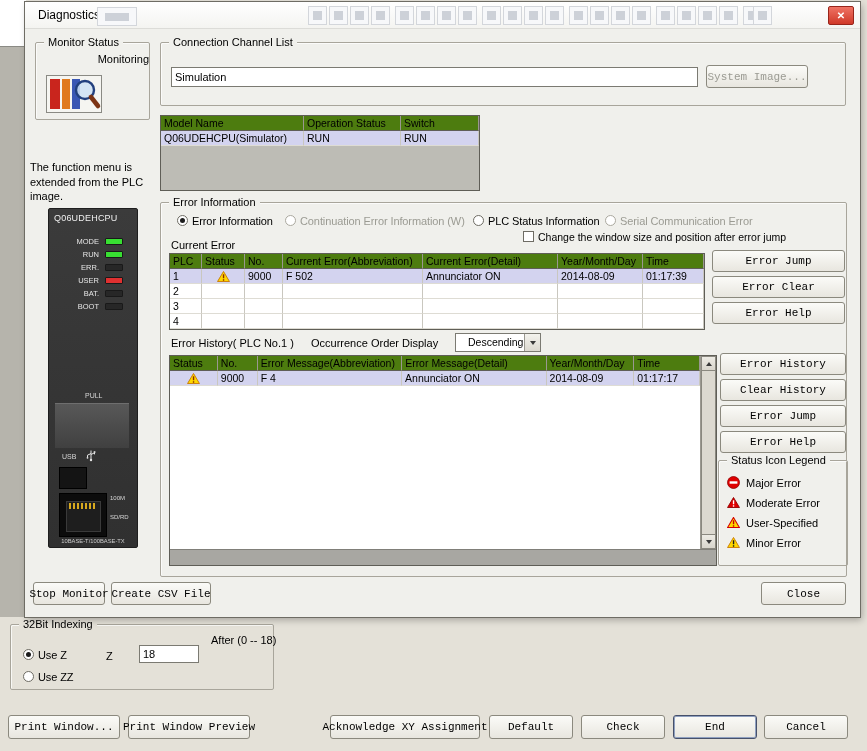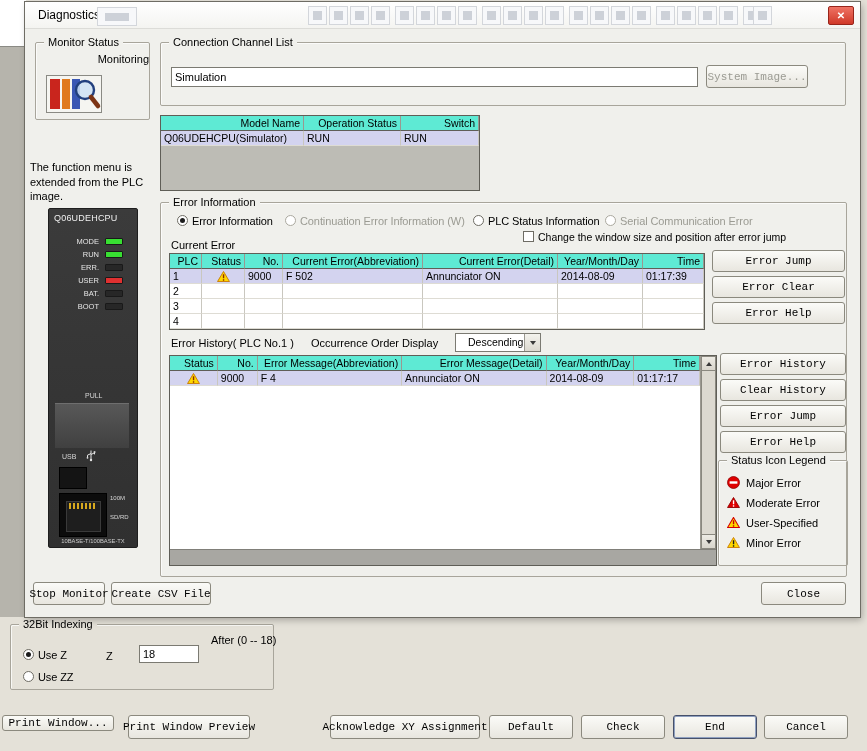--- a/index.html
+++ b/index.html
@@ -35,21 +35,21 @@
   .chk{width:11px;height:11px;background:#fff;border:1px solid #6e6c64;box-sizing:border-box;flex:none}
   .combo{position:absolute;background:#fff;border:1px solid #7b7a72;display:flex;align-items:stretch;box-sizing:border-box}
   .combo .val{flex:1;padding-left:12px;font-size:10.5px;line-height:16px}
   .combo .arrow{width:15px;background:linear-gradient(#F3F2ED,#DCD9D0);border-left:1px solid #9a9890;display:flex;align-items:center;justify-content:center}
   .tri-dn{width:0;height:0;border-left:3px solid transparent;border-right:3px solid transparent;border-top:4px solid #3a3a3a}
   .tri-up{width:0;height:0;border-left:3px solid transparent;border-right:3px solid transparent;border-bottom:4px solid #3a3a3a}
   
   .tbl{position:absolute;background:#fff;border:1px solid #5f5e57}
   .tr{display:flex;height:15px;line-height:14px}
   .c{box-sizing:border-box;border-right:1px solid #c9c7bf;border-bottom:1px solid #dedcd4;padding:0 3px;font-size:10.5px;white-space:nowrap;overflow:hidden}
-  .tr.hd .c{background:#5eead4;text-align:right;border-bottom:1px solid #5f5e57;border-right:1px solid #9a9890}
+  .tr.hd .c{background:#4d7c0f;text-align:left;border-bottom:1px solid #5f5e57;border-right:1px solid #9a9890}
   .tr.sel{background:#D3D3EF}
   .c.ic{display:flex;align-items:center;justify-content:center;padding:0}
   .ce0{width:32px}.ce1{width:43px}.ce2{width:38px}.ce3{width:140px}.ce4{width:135px}.ce5{width:85px}.ce6{width:61px}
   .ch0{width:48px}.ch1{width:40px}.ch2{width:145px}.ch3{width:145px}.ch4{width:88px}.ch5{width:66px}
   .cm0{width:143px}.cm1{width:97px}.cm2{width:78px}
   .tbl-fill{height:44px;background:#BDBCB5}
   
   .histbox{position:absolute;border:1px solid #5f5e57;background:#fff;box-sizing:border-box}
   .hist-content{position:absolute;left:0;top:0;width:530px;height:193px;background:#fff;overflow:hidden}
   .vscroll{position:absolute;right:0;top:0;width:16px;height:193px;background:#F1EFE8;border-left:1px solid #9a9890;box-sizing:border-box;display:flex;flex-direction:column}
@@ -91,21 +91,21 @@
     </span>
     <span class="lbl" style="left:95px;top:25px">Z</span>
     <input class="txt" style="left: 128px; top: 20px; width: 60px; height: 18px;" value="18">
     <span class="lbl" style="left:200px;top:9px;font-size:11px">After (0 -- 18)</span>
     <span class="radio" style="left:12px;top:45px">
       <span class="rdot"></span>
       <span class="rlabel">Use ZZ</span>
     </span>
   </div>
 
-  <button class="btn" style="left:2px;top:715px;width:112px;height:16px">Print Window...</button>
+  <button class="btn" style="left:8px;top:715px;width:112px;height:24px">Print Window...</button>
   <button class="btn" style="left:128px;top:715px;width:122px;height:24px">Print Window Preview</button>
   <button class="btn" style="left:330px;top:715px;width:150px;height:24px">Acknowledge XY Assignment</button>
   <button class="btn" style="left:489px;top:715px;width:84px;height:24px">Default</button>
   <button class="btn" style="left:581px;top:715px;width:84px;height:24px">Check</button>
   <button class="btn default" style="left:673px;top:715px;width:84px;height:24px">End</button>
   <button class="btn" style="left:764px;top:715px;width:84px;height:24px">Cancel</button>
 
   <div id="dialog">
 
     <div class="titlebar">

